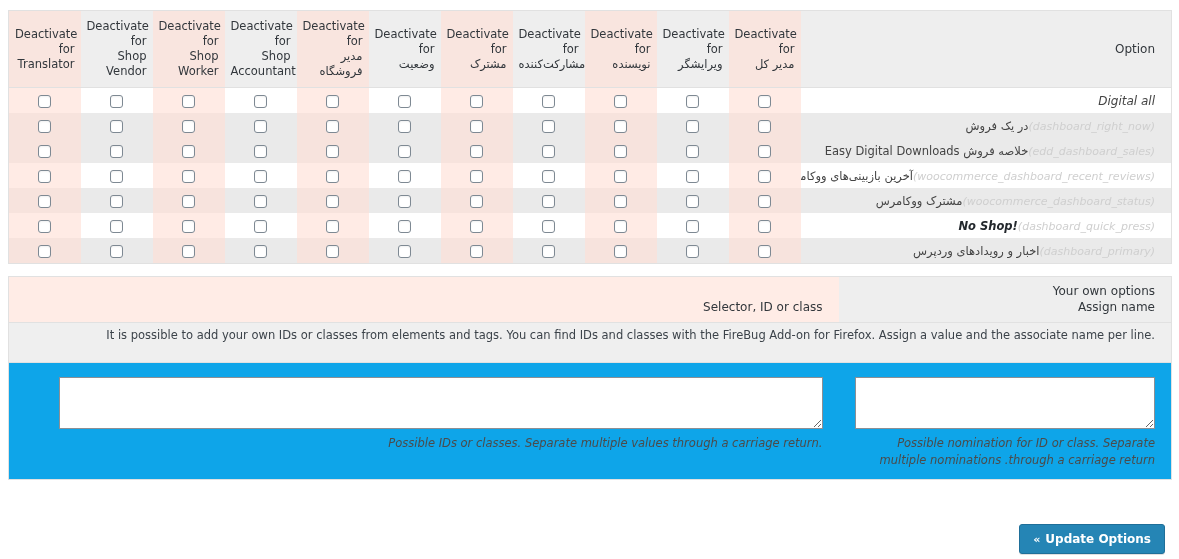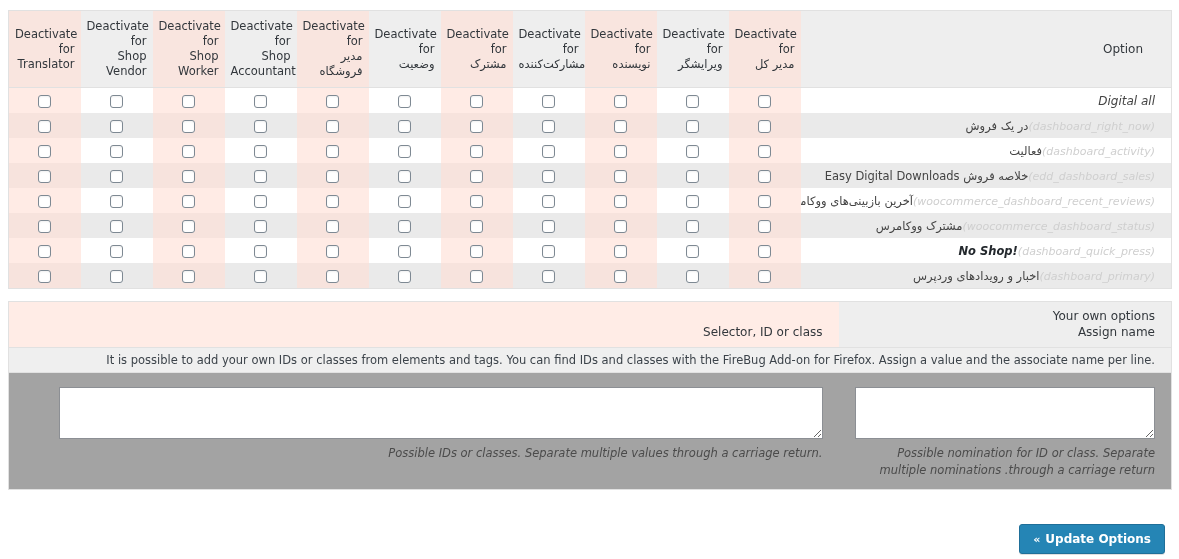--- a/index.html
+++ b/index.html
@@ -35,21 +35,21 @@
     background:#eeeeee;
     border-bottom:1px solid #e1e1e1;
     font-weight:normal;font-size:11.5px;color:#32373c;
     line-height:15px;
     padding:8px 6px;
     vertical-align:middle;
     text-align:right;
     height:70px;box-sizing:border-box;
   }
   table.opts thead th.optionhead{
-    text-align:right;padding-right:28px;font-size:12px;
+    text-align:right;padding-right:16px;font-size:12px;
   }
   table.opts td{
     border:0;
     padding:0;
     height:25px;
     text-align:center;
     vertical-align:middle;
     font-size:11.5px;
   }
   table.opts tbody tr.alt td{background:#eaeaea;}
@@ -95,27 +95,27 @@
     padding:6px 16px 7px 16px;
     height:34px;box-sizing:border-box;
     background:#eeeeee;
     border-bottom:1px solid #e1e1e1;
     line-height:16px;
   }
   table.own th.pinkcell{background:#ffece6;}
   td.desc{
     background:#efefef;
     text-align:right;
-    padding:5px 16px 5px 16px;
+    padding:5px 16px 20px 16px;
     font-size:11.5px;color:#3c434a;
     border-bottom:1px solid #e1e1e1;
     direction:rtl;
   }
   td.areacell{
-    background:#a3a3a3;
+    background:#0ea5e9;
     padding:14px 16px 10px 16px;
     vertical-align:top;
   }
   td.areacell.left{padding-left:50px;}
   td.areacell.right{padding-right:16px;}
   .ta{
     width:100%;height:52px;box-sizing:border-box;
     border:1px solid #8c8f94;background:#ffffff;border-radius:0;
     resize:vertical;font-family:"DejaVu Sans","Liberation Sans",sans-serif;
     font-size:12px;padding:4px 6px;outline:none;
@@ -271,34 +271,20 @@
             <td class="pink"><input type="checkbox" class="cbx" style=""></td>
             <td class=""><input type="checkbox" class="cbx" style=""></td>
             <td class="pink"><input type="checkbox" class="cbx" style=""></td>
             <td class=""><input type="checkbox" class="cbx" style=""></td>
             <td class="pink"><input type="checkbox" class="cbx" style=""></td>
             <td class=""><input type="checkbox" class="cbx" style=""></td>
             <td class="pink"><input type="checkbox" class="cbx" style=""></td>
             <td class=""><input type="checkbox" class="cbx" style=""></td>
             <td class="pink"><input type="checkbox" class="cbx" style=""></td>
             <td class="optcell"><span class="optid">(dashboard_right_now)</span><span class="optname">در یک فروش</span></td>
-          </tr>
-          <tr class="">
-            <td class="pink"><input type="checkbox" class="cbx" style=""></td>
-            <td class=""><input type="checkbox" class="cbx" style=""></td>
-            <td class="pink"><input type="checkbox" class="cbx" style=""></td>
-            <td class=""><input type="checkbox" class="cbx" style=""></td>
-            <td class="pink"><input type="checkbox" class="cbx" style=""></td>
-            <td class=""><input type="checkbox" class="cbx" style=""></td>
-            <td class="pink"><input type="checkbox" class="cbx" style=""></td>
-            <td class=""><input type="checkbox" class="cbx" style=""></td>
-            <td class="pink"><input type="checkbox" class="cbx" style=""></td>
-            <td class=""><input type="checkbox" class="cbx" style=""></td>
-            <td class="pink"><input type="checkbox" class="cbx" style=""></td>
-            <td class="optcell"><span class="optid">(dashboard_activity)</span><span class="optname">فعالیت</span></td>
           </tr>
           <tr class="alt">
             <td class="pink"><input type="checkbox" class="cbx" style=""></td>
             <td class=""><input type="checkbox" class="cbx" style=""></td>
             <td class="pink"><input type="checkbox" class="cbx" style=""></td>
             <td class=""><input type="checkbox" class="cbx" style=""></td>
             <td class="pink"><input type="checkbox" class="cbx" style=""></td>
             <td class=""><input type="checkbox" class="cbx" style=""></td>
             <td class="pink"><input type="checkbox" class="cbx" style=""></td>
             <td class=""><input type="checkbox" class="cbx" style=""></td>

